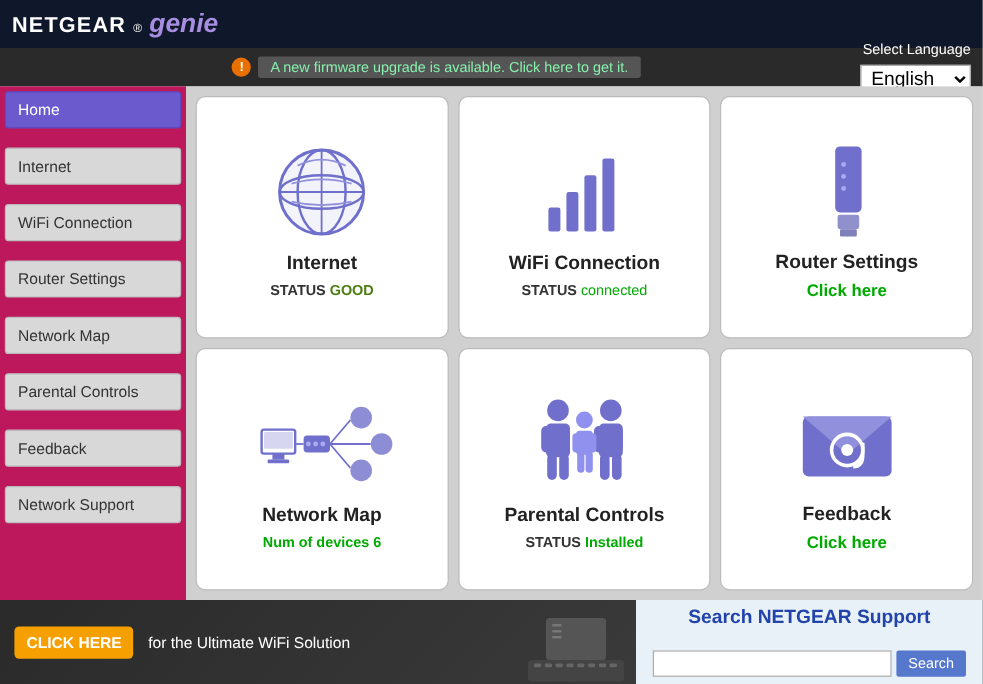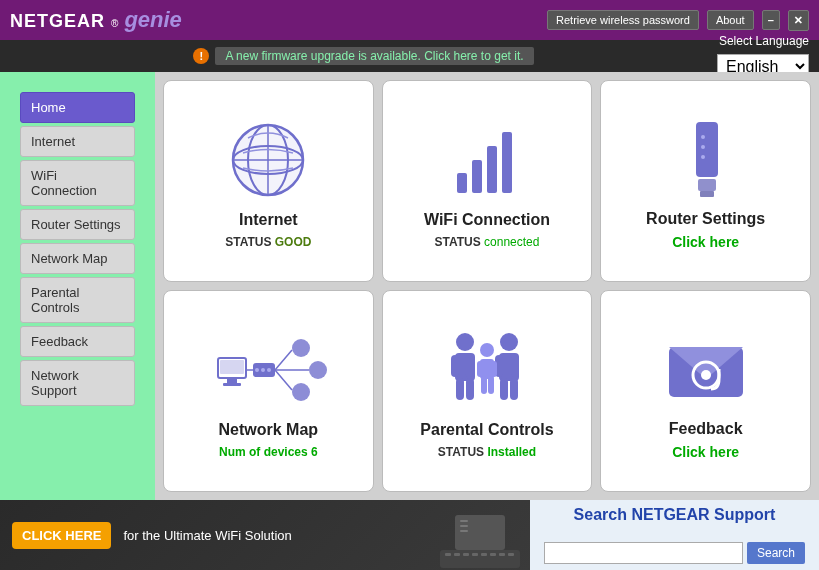--- a/index.html
+++ b/index.html
@@ -1,20 +1,20 @@
 <!DOCTYPE html>
 <html><head>
   <meta charset="utf-8">
   <style>
     * { margin: 0; padding: 0; box-sizing: border-box; }
     body { width: 819px; height: 570px; overflow: hidden; font-family: Arial, sans-serif; background: #e8e8e8; }
 
     
     .header {
-      background: #701a75;
+      background: #0f172a;
       display: flex;
       align-items: center;
       justify-content: space-between;
       padding: 6px 10px;
       height: 40px;
     }
     .header-logo {
       display: flex;
       align-items: baseline;
       gap: 6px;
@@ -112,25 +112,25 @@
 
     
     .main-layout {
       display: flex;
       height: 428px;
     }
 
     
     .sidebar {
       width: 155px;
-      background: #86efac;
-      padding: 20px;
+      background: #be185d;
+      padding: 4px;
       display: flex;
       flex-direction: column;
-      gap: 3px;
+      gap: 16px;
       flex-shrink: 0;
     }
     .sidebar-item {
       padding: 7px 10px;
       font-size: 13px;
       cursor: pointer;
       border-radius: 3px;
       background: #d8d8d8;
       color: #333;
       border: 1px solid #bbb;
@@ -290,26 +290,20 @@
     svg { overflow: visible; }
   </style>
 </head>
 <body>
 
 <div class="header">
   <div class="header-logo">
     <span class="netgear">NETGEAR</span>
       <span class="reg">®</span>
     <span class="genie">genie</span>
-  </div>
-  <div class="header-right">
-    <button class="header-btn">Retrieve wireless password</button>
-    <button class="header-btn">About</button>
-    <button class="header-btn square">–</button>
-    <button class="header-btn square">✕</button>
   </div>
 </div>
 
 <div class="firmware-bar">
   <div class="firmware-notice">
     <div class="firmware-icon">!</div>
     <span class="firmware-text">A new firmware upgrade is available. Click here to get it.</span>
   </div>
   <div class="lang-selector">
     <span class="lang-label">Select Language</span>

